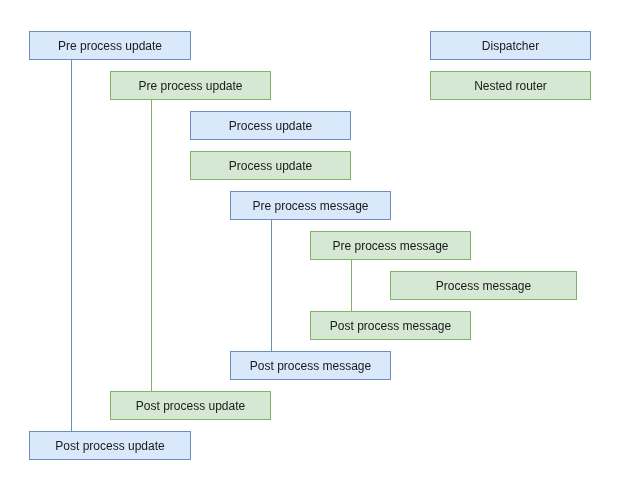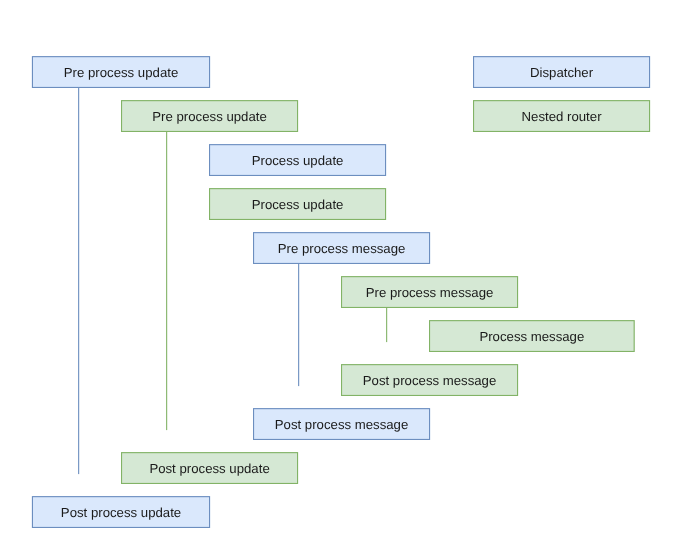--- a/index.html
+++ b/index.html
@@ -25,21 +25,20 @@
     align-items: center;
     justify-content: center;
     font-size: 12px;
     line-height: 14px;
     color: #1a1a1a;
     border-width: 1px;
     border-style: solid;
     text-align: center;
     white-space: nowrap;
     z-index: 2;
-    margin-top: 20px;
   }
   .node.dispatcher {
     background: #dae8fc;
     border-color: #6c8ebf;
   }
   .node.router {
     background: #d5e8d4;
     border-color: #82b366;
   }
   .edge {

